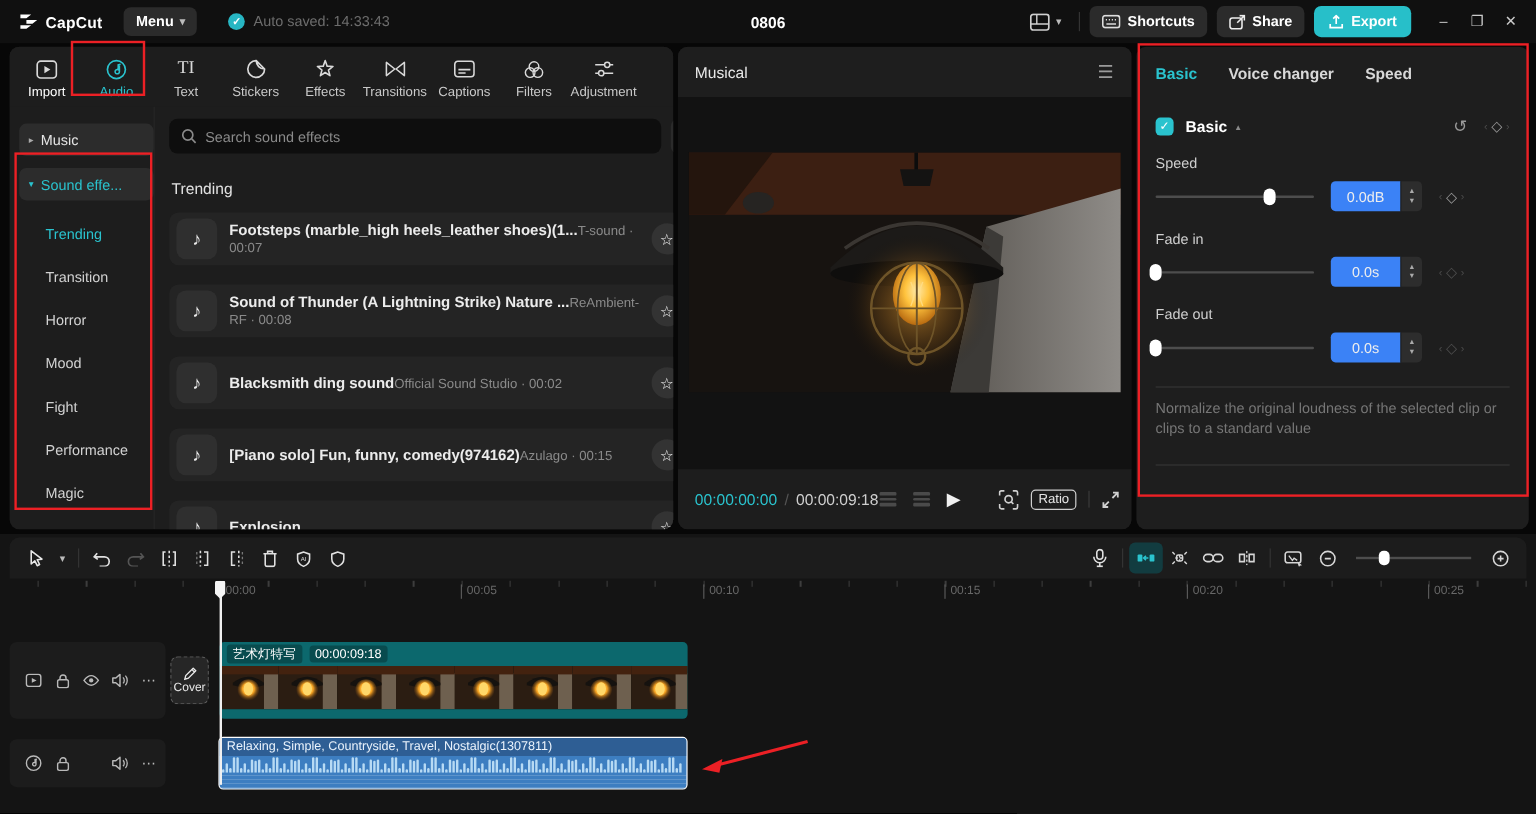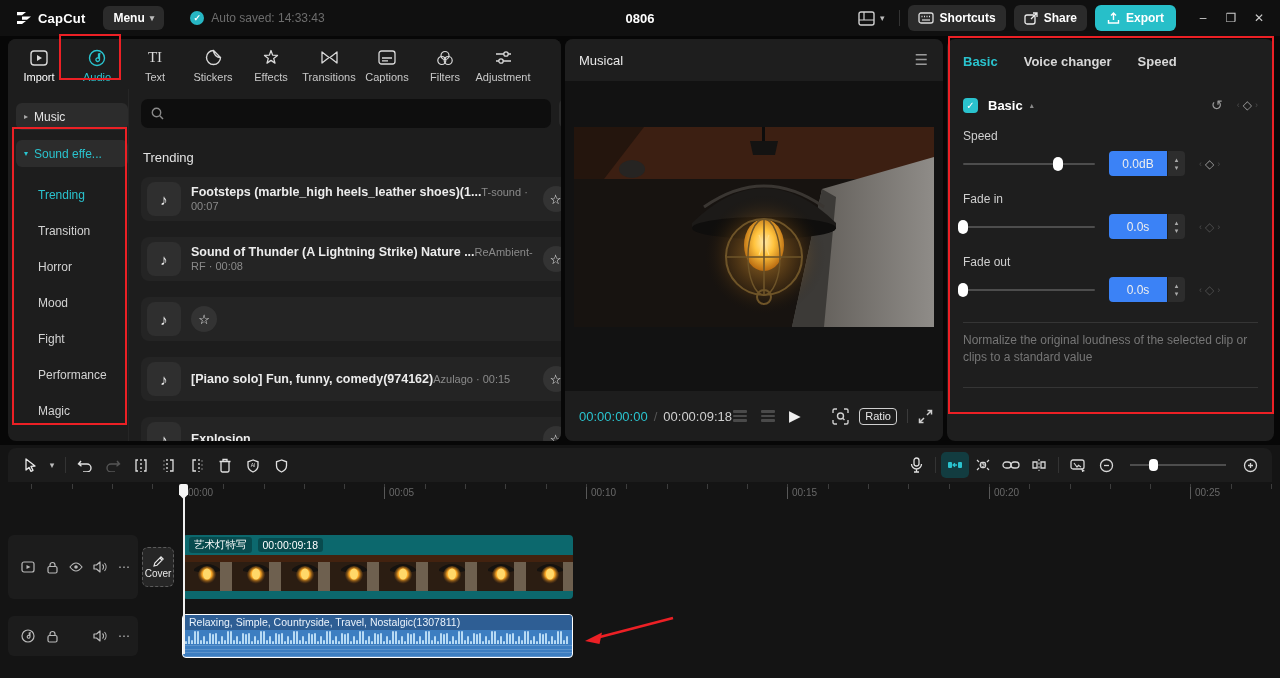--- a/index.html
+++ b/index.html
@@ -311,20 +311,21 @@
         <div class="side-cat">Musical inst...</div>
       </aside>
 
       <div class="sound-content">
         <div class="search-row">
           <div class="search-box">
             <svg class="ic" width="13" height="13" viewBox="0 0 13 13">
                 <circle cx="5.5" cy="5.5" r="4.2" fill="none" stroke="#8a8a8a" stroke-width="1.4"></circle>
                 <path d="M8.8 8.8L12 12" stroke="#8a8a8a" stroke-width="1.4"></path>
               </svg>
+            <input placeholder="Search sound effects" style="">
           </div>
           <div class="filter-btn">
             
             
           </div>
         </div>
         <div class="section-title">Trending</div>
 
         <div class="sound-item">
           <span class="si-note">♪</span>
@@ -335,20 +336,21 @@
         </div>
         <div class="sound-item">
           <span class="si-note">♪</span>
           <span class="si-text"><span class="si-title">Sound of Thunder (A Lightning Strike) Nature ...</span><span class="si-meta">ReAmbient-RF · 00:08</span></span>
           <span class="si-actions">
               <span class="round-btn">☆</span>
             </span>
         </div>
         <div class="sound-item">
           <span class="si-note">♪</span>
+          <span class="si-text"><span class="si-title">Blacksmith ding sound</span><span class="si-meta">Official Sound Studio · 00:02</span></span>
           <span class="si-actions">
               <span class="round-btn">☆</span>
             </span>
         </div>
         <div class="sound-item">
           <span class="si-note">♪</span>
           <span class="si-text"><span class="si-title">[Piano solo] Fun, funny, comedy(974162)</span><span class="si-meta">Azulago · 00:15</span></span>
           <span class="si-actions">
               <span class="round-btn">☆</span>
             </span>

